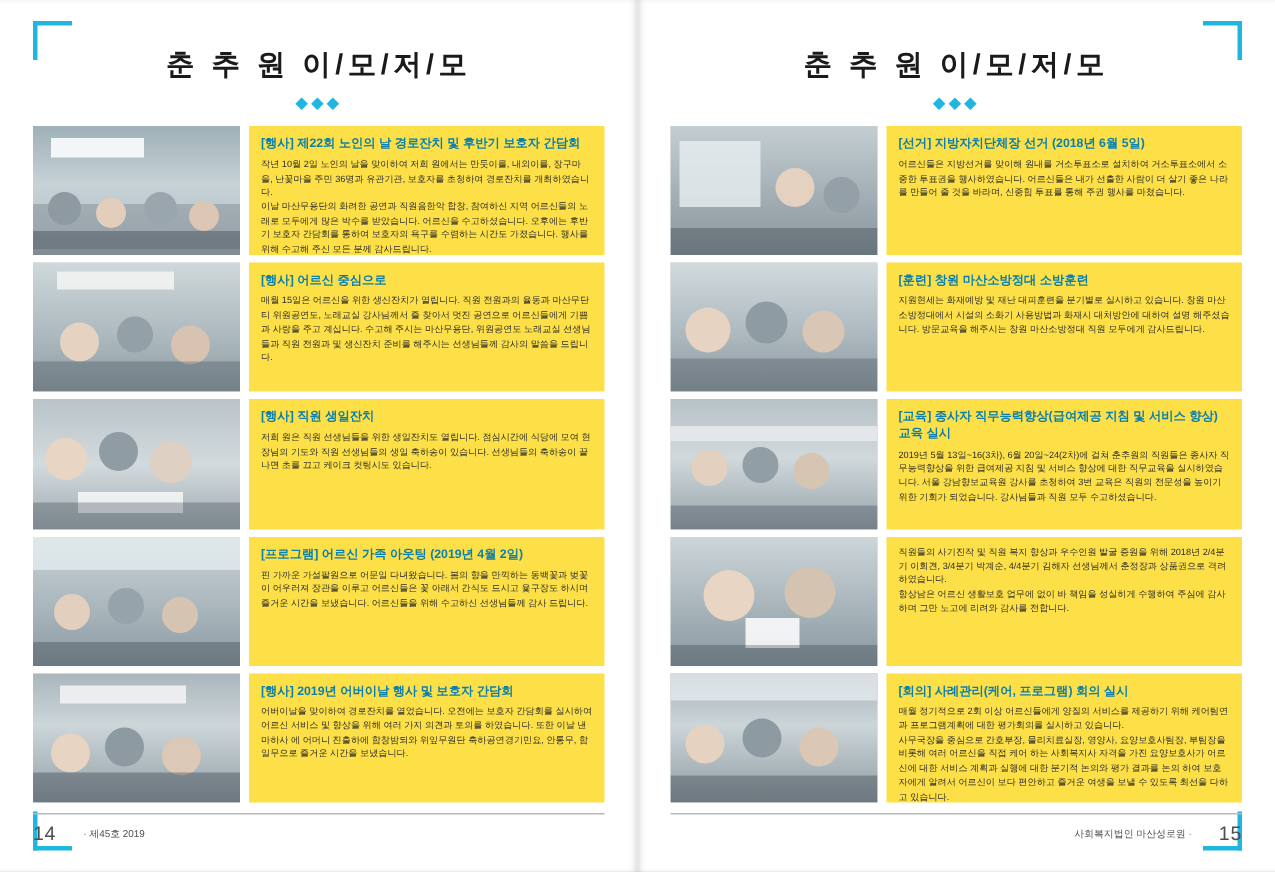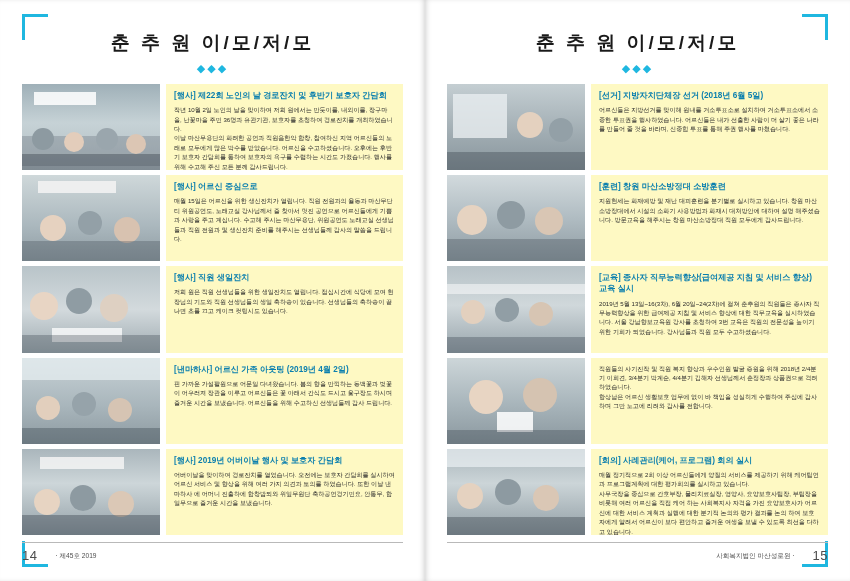--- a/index.html
+++ b/index.html
@@ -72,21 +72,21 @@
     width:138px;
     flex:0 0 138px;
     background:#bfc9cf;
     overflow:hidden;
   }
   .photo .ph-inner {
     position:absolute; inset:0;
   }
   .card {
     flex:1 1 auto;
-    background:#fef9c3;
+    background:#fde047;
     padding:6px 8px 5px 8px;
     overflow:hidden;
     min-width:0;
   }
   .card .c-title {
     color:#0b7fae;
     font-size:8.2px;
     font-weight:bold;
     line-height:1.35;
     margin-bottom:4px;
@@ -198,21 +198,21 @@
         <div class="photo">
           <div class="ph-inner" style="background:linear-gradient(180deg,#c8d2d6 0%,#a9b6bc 55%,#8c99a0 100%);">
             <div class="strip" style="left:0;top:0;width:138px;height:22px;background:rgba(230,238,240,.75);"></div>
             <div class="blob" style="left:14px;top:38px;width:24px;height:24px;background:#e2cfbd;"></div>
             <div class="blob" style="left:50px;top:34px;width:24px;height:24px;background:#96a3aa;"></div>
             <div class="blob" style="left:86px;top:40px;width:24px;height:24px;background:#d6c4b3;"></div>
             <div class="strip" style="left:0;bottom:0;width:138px;height:16px;background:rgba(45,55,65,.32);"></div>
           </div>
         </div>
         <div class="card">
-          <div class="c-title">[낸마하사] 어르신 가족 아웃팅 (2019년 4월 2일)</div>
+          <div class="c-title">[프로그램] 어르신 가족 아웃팅 (2019년 4월 2일)</div>
           <div class="c-body">핀 가까운 가설팔원으로 어문일 다녀왔습니다. 봄의 향을 만끽하는 동백꽃과 벚꽃이 어우러져 장관을 이루고 어르신들은 꽃 아래서 간식도 드시고 윷구장도 하시며 즐거운 시간을 보냈습니다. 어르신들을 위해 수고하신 선생님들께 감사 드립니다.</div>
         </div>
       </div>
 
       <div class="item">
         <div class="photo">
           <div class="ph-inner" style="background:linear-gradient(180deg,#aab6bc 0%,#cdd6d9 40%,#93a0a7 100%);">
             <div class="strip" style="left:18px;top:8px;width:84px;height:12px;background:#f4f4f4;opacity:.85;"></div>
             <div class="blob" style="left:12px;top:40px;width:26px;height:26px;background:#e7d4c2;"></div>
             <div class="blob" style="left:48px;top:36px;width:26px;height:26px;background:#8d9aa1;"></div>

